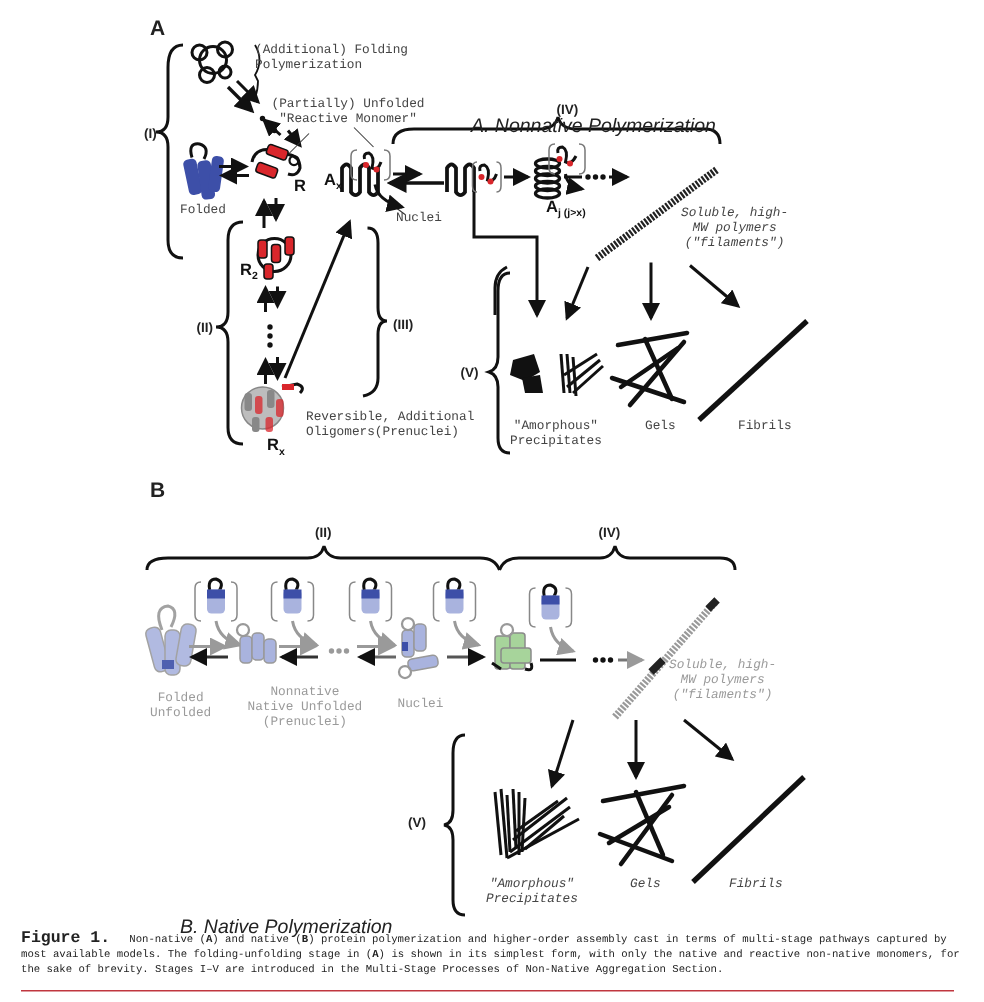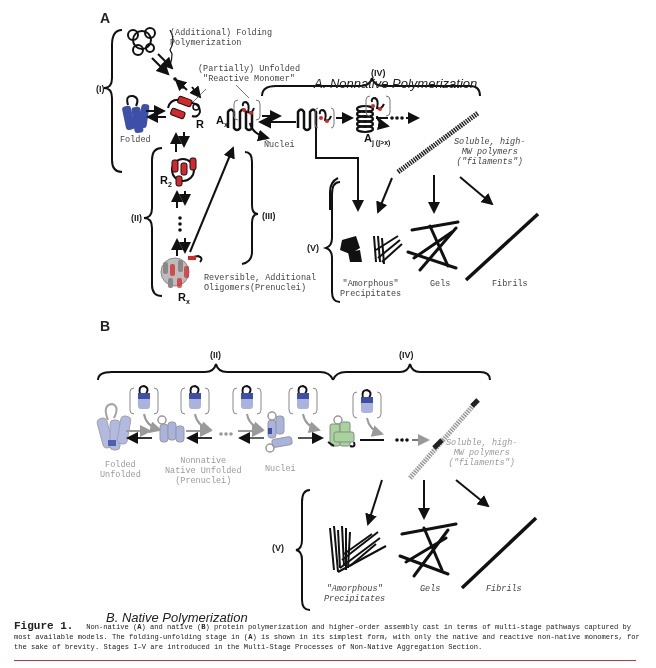--- a/index.html
+++ b/index.html
@@ -313,21 +313,21 @@
 
   <line x1="462" y1="588" x2="536" y2="518" stroke="#111" stroke-width="3.5"></line>
 </svg>
 
 <div class="abs panel-letter" style="left:100px;top:10px">A</div>
 <div class="abs title-it" style="left:314px;top:32px">A.  Nonnative Polymerization</div>
 <div class="abs lbl" style="left:170px;top:28px">
   <div>(Additional) Folding</div>
   <div>Polymerization</div>
 </div>
-<div class="abs lbl lbl-c" style="left:198px;top:64px">
+<div class="abs lbl lbl-c" style="left:181px;top:64px">
   <div>(Partially) Unfolded</div>
   <div>"Reactive Monomer"</div>
 </div>
 <div class="abs stage" style="left:96px;top:84px">(I)</div>
 <div class="abs lbl" style="left:120px;top:135px">Folded</div>
 <div class="abs" style="left:196px;top:118px;font-size:11px;font-weight:bold">R</div>
 <div class="abs" style="left:160px;top:174px;font-size:11px;font-weight:bold"><span>R</span><span class="sub">2</span></div>
 <div class="abs" style="left:178px;top:291px;font-size:11px;font-weight:bold"><span>R</span><span class="sub">x</span></div>
 <div class="abs" style="left:216px;top:114px;font-size:11px;font-weight:bold"><span>A</span><span class="sub">x</span></div>
 <div class="abs" style="left:364px;top:132px;font-size:11px;font-weight:bold"><span>A</span><span class="sub">j (j&gt;x)</span></div>
@@ -364,21 +364,21 @@
   <div>Native Unfolded</div>
   <div>(Prenuclei)</div>
 </div>
 <div class="abs lbl grey" style="left:265px;top:464px">Nuclei</div>
 <div class="abs lbl lbl-c it grey" style="left:446px;top:438px">
   <div>Soluble, high-</div>
   <div>MW polymers</div>
   <div>("filaments")</div>
 </div>
 <div class="abs stage" style="left:272px;top:543px">(V)</div>
-<div class="abs title-it" style="left:106px;top:566px">B.  Native Polymerization</div>
+<div class="abs title-it" style="left:120px;top:566px">B.  Native Polymerization</div>
 <div class="abs lbl lbl-c it" style="left:324px;top:584px">
   <div>"Amorphous"</div>
   <div>Precipitates</div>
 </div>
 <div class="abs lbl it" style="left:420px;top:584px">Gels</div>
 <div class="abs lbl it" style="left:486px;top:584px">Fibrils</div>
 
 <div class="caption">
   <span class="fig">Figure 1.</span>&nbsp;&nbsp;
   <span>Non-native (</span><span class="b">A</span><span>) and native (</span><span class="b">B</span><span>) protein polymerization and higher-order assembly cast in terms of multi-stage pathways captured by most available models. The folding-unfolding stage in (</span><span class="b">A</span><span>) is shown in its simplest form, with only the native and reactive non-native monomers, for the sake of brevity. Stages I–V are introduced in the Multi-Stage Processes of Non-Native Aggregation Section.</span>

